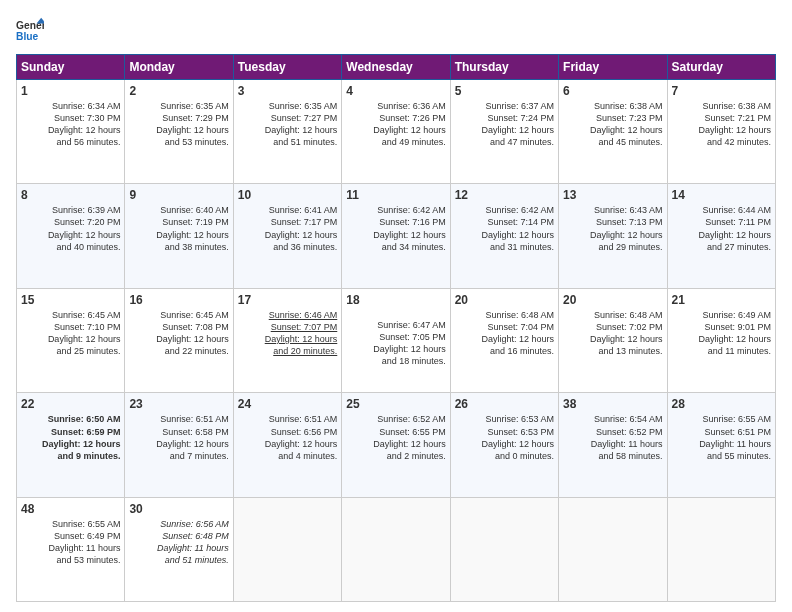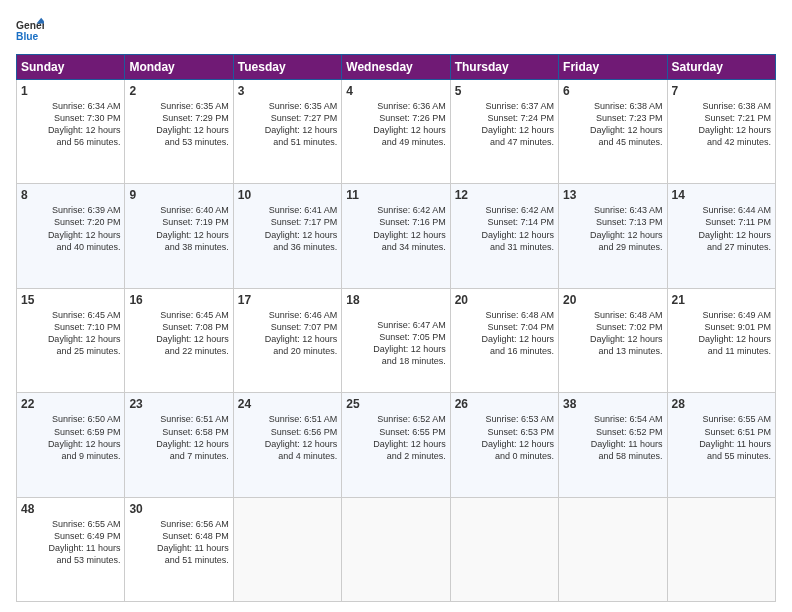--- a/index.html
+++ b/index.html
@@ -232,21 +232,21 @@
           </td>
           <td>
             <span class="day-num">16</span>
             <div class="cell-text" style="white-space: pre-line;">Sunrise: 6:45 AM
 Sunset: 7:08 PM
 Daylight: 12 hours
 and 22 minutes.</div>
           </td>
           <td>
             <span class="day-num">17</span>
-            <div class="cell-text" style="white-space: pre-line;">Sunrise: 6:46 AM
+            <div class="cell-text" style="white-space: pre-line; text-decoration: underline;">Sunrise: 6:46 AM
 Sunset: 7:07 PM
 Daylight: 12 hours
 and 20 minutes.</div>
           </td>
           <td>
             <span class="day-num">18</span>
             <div class="cell-text" style="white-space: pre-line; margin-top: 12px;">Sunrise: 6:47 AM
 Sunset: 7:05 PM
 Daylight: 12 hours
 and 18 minutes.</div>
@@ -269,21 +269,21 @@
             <span class="day-num">21</span>
             <div class="cell-text" style="white-space: pre-line;">Sunrise: 6:49 AM
 Sunset: 9:01 PM
 Daylight: 12 hours
 and 11 minutes.</div>
           </td>
         </tr>
         <tr>
           <td>
             <span class="day-num">22</span>
-            <div class="cell-text" style="white-space: pre-line;">Sunrise: 6:50 AM
+            <div class="cell-text" style="white-space: pre-line; font-weight: bold;">Sunrise: 6:50 AM
 Sunset: 6:59 PM
 Daylight: 12 hours
 and 9 minutes.</div>
           </td>
           <td>
             <span class="day-num">23</span>
             <div class="cell-text" style="white-space: pre-line;">Sunrise: 6:51 AM
 Sunset: 6:58 PM
 Daylight: 12 hours
 and 7 minutes.</div>
@@ -327,21 +327,21 @@
         <tr>
           <td>
             <span class="day-num">48</span>
             <div class="cell-text" style="white-space: pre-line;">Sunrise: 6:55 AM
 Sunset: 6:49 PM
 Daylight: 11 hours
 and 53 minutes.</div>
           </td>
           <td>
             <span class="day-num">30</span>
-            <div class="cell-text" style="white-space: pre-line;">Sunrise: 6:56 AM
+            <div class="cell-text" style="white-space: pre-line; font-style: italic;">Sunrise: 6:56 AM
 Sunset: 6:48 PM
 Daylight: 11 hours
 and 51 minutes.</div>
           </td>
           <td class="empty"></td>
           <td class="empty"></td>
           <td class="empty"></td>
           <td class="empty"></td>
           <td class="empty"></td>
         </tr>

